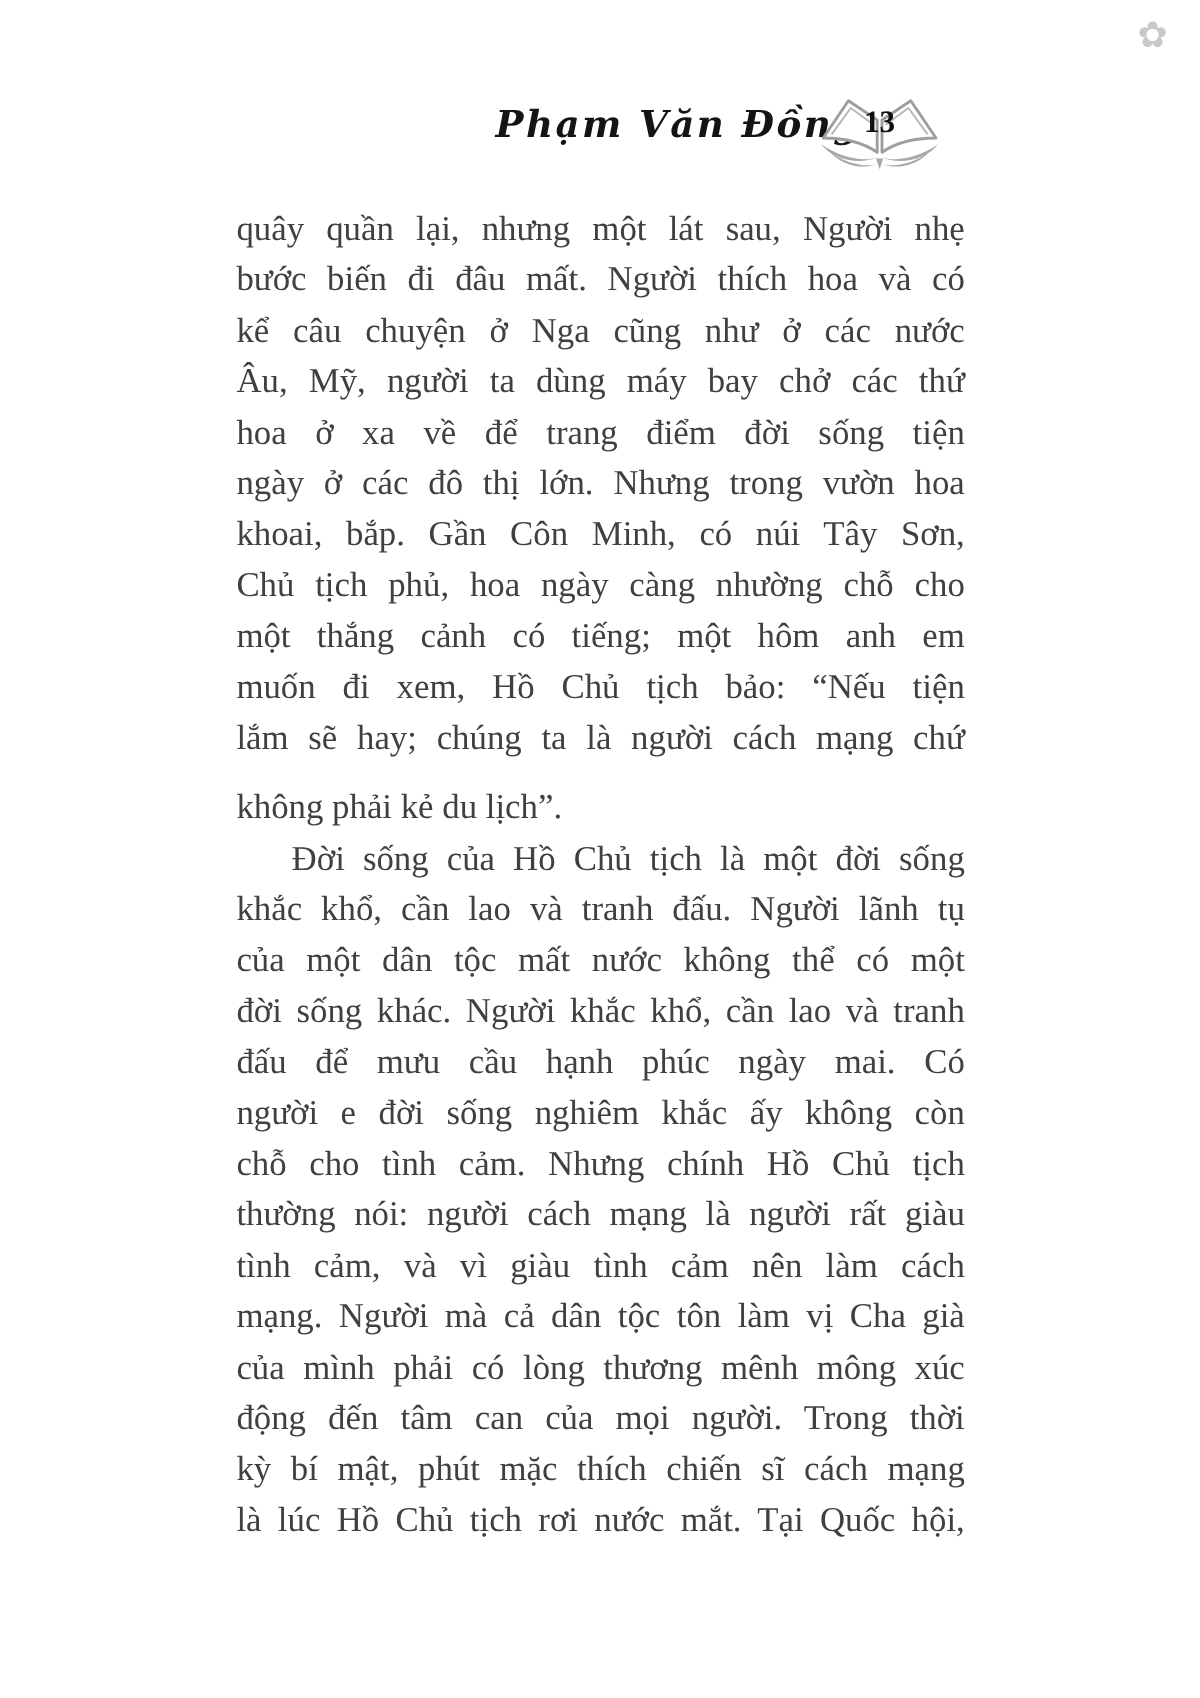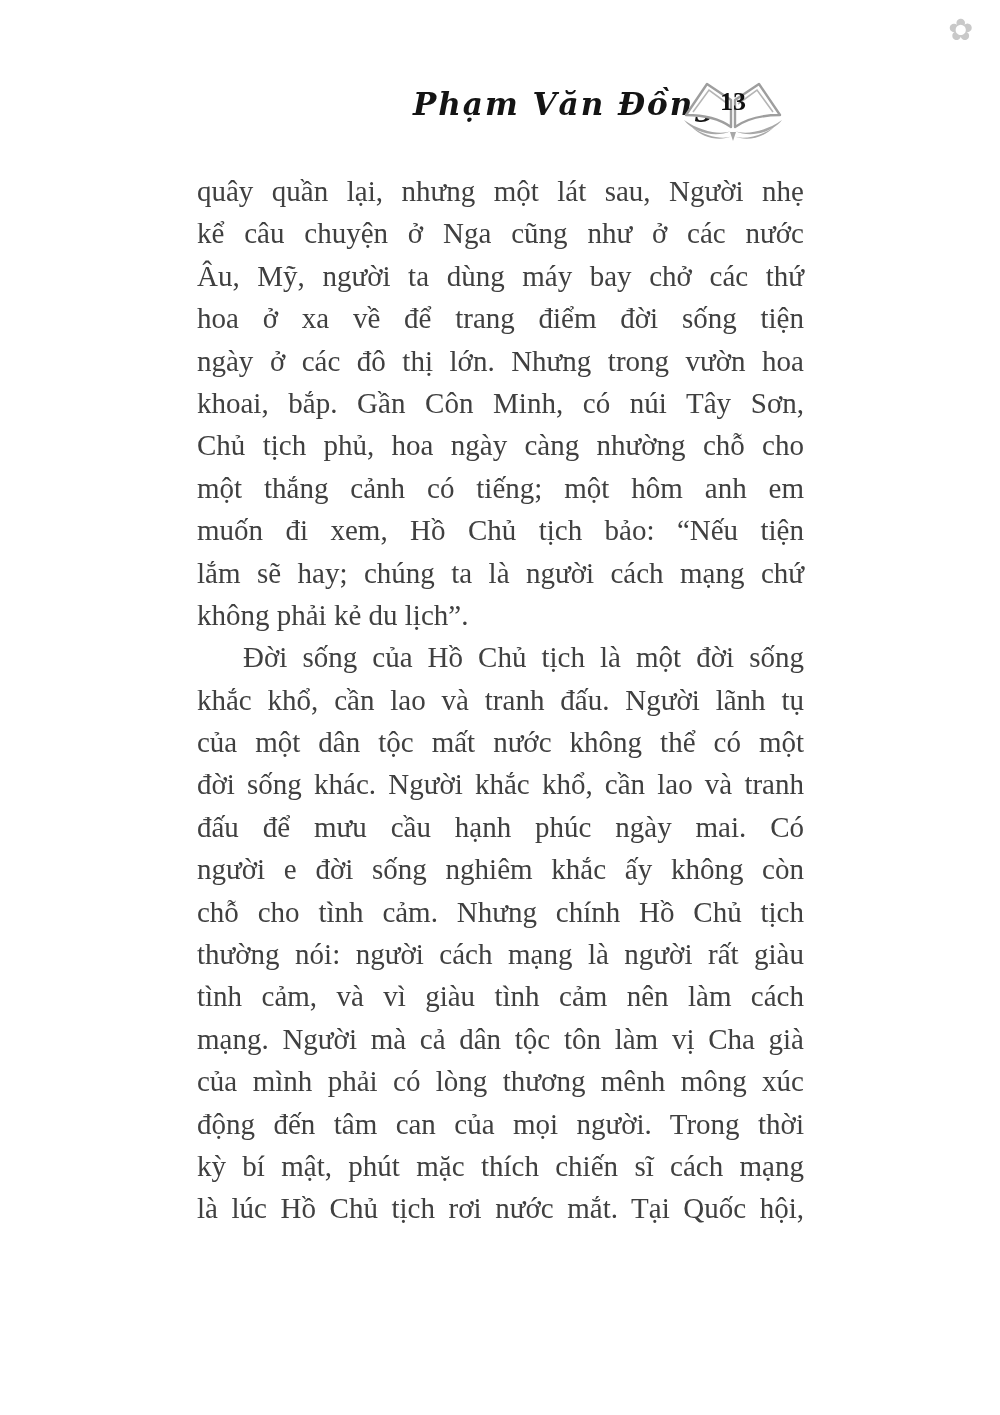--- a/index.html
+++ b/index.html
@@ -48,21 +48,21 @@
     font-size: 29px;
     color: #404040;
   }
   .line {
     height: 42.4px;
     line-height: 42.4px;
     text-align: justify;
     text-align-last: justify;
     overflow: visible;
   }
-  .line.lastline { text-align-last: left; }
+  .line.lastline { text-align-last: left; margin-top: 16px; }
   .line.indent { padding-left: 46px; }
 </style>
 </head>
 <body>
 
 <div class="page">
 
   <span class="corner-ornament">✿</span>
 
   <div class="author">Phạm Văn Đồng</div>
@@ -83,20 +83,21 @@
     </g>
     <g fill="none" stroke="#b5b5b5" stroke-width="1.6">
       <path d="M14,33 L30,11 L49,25"></path>
       <path d="M94,33 L78,11 L59,25"></path>
     </g>
     <text x="54" y="31" text-anchor="middle" font-family="Liberation Serif, DejaVu Serif, serif" font-size="26" font-weight="bold" fill="#101010">13</text>
   </svg>
 
   <div class="body-text">
       <div class="line">quây quần lại, nhưng một lát sau, Người nhẹ</div>
+      <div class="line">bước biến đi đâu mất. Người thích hoa và có</div>
       <div class="line">kể câu chuyện ở Nga cũng như ở các nước</div>
       <div class="line">Âu, Mỹ, người ta dùng máy bay chở các thứ</div>
       <div class="line">hoa ở xa về để trang điểm đời sống tiện</div>
       <div class="line">ngày ở các đô thị lớn. Nhưng trong vườn hoa</div>
       <div class="line">khoai, bắp. Gần Côn Minh, có núi Tây Sơn,</div>
       <div class="line">Chủ tịch phủ, hoa ngày càng nhường chỗ cho</div>
       <div class="line">một thắng cảnh có tiếng; một hôm anh em</div>
       <div class="line">muốn đi xem, Hồ Chủ tịch bảo: “Nếu tiện</div>
       <div class="line">lắm sẽ hay; chúng ta là người cách mạng chứ</div>
       <div class="line lastline">không phải kẻ du lịch”.</div>

